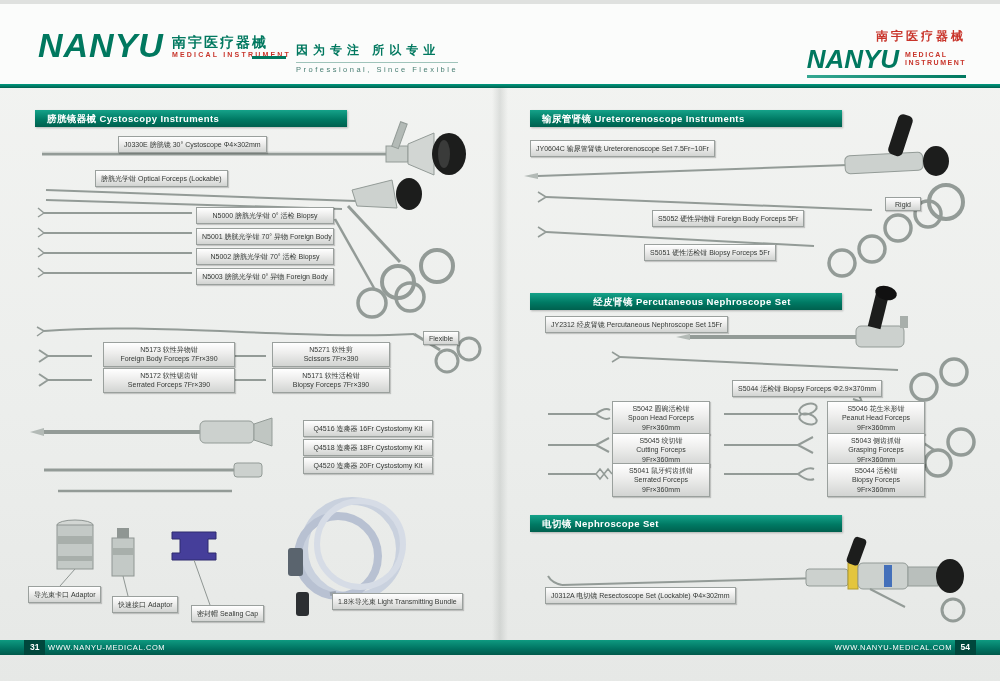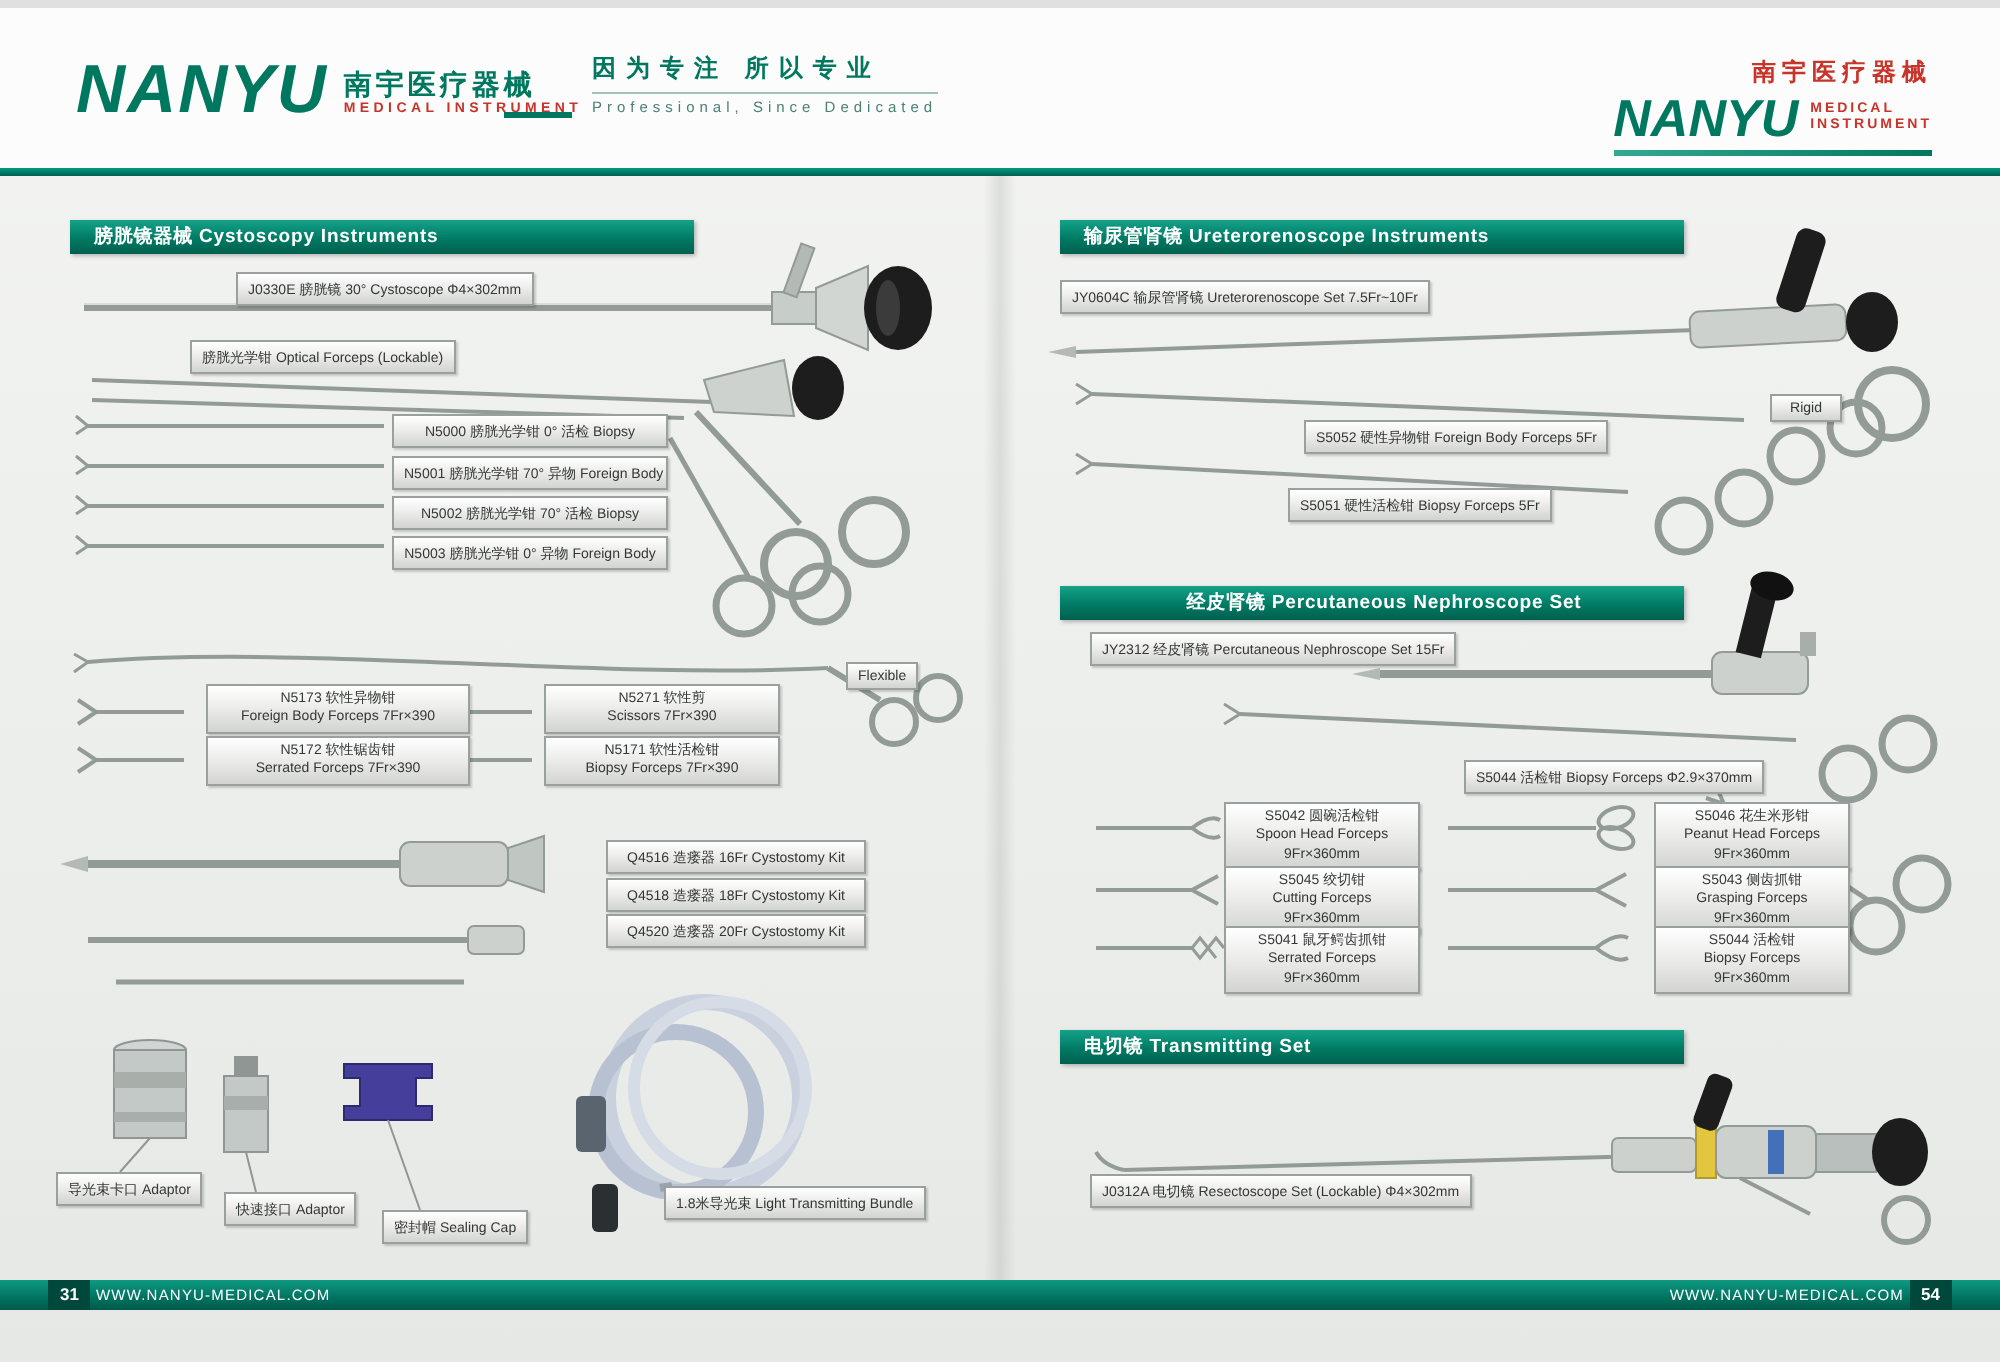--- a/index.html
+++ b/index.html
@@ -9,21 +9,21 @@
             background:linear-gradient(180deg,#f3f4f2 0%,#eceeec 60%,#e6e8e6 100%); overflow:hidden; }
 
   
   .hdr { position:absolute; top:0; left:0; width:100%; height:80px; background:#fbfcfb; }
   .logo-left { position:absolute; left:38px; top:26px; display:flex; align-items:flex-end; gap:8px; }
   .brand-word { font-size:34px; font-weight:800; font-style:italic; color:#00785f; letter-spacing:1px; line-height:.9; }
   .brand-stack { display:flex; flex-direction:column; line-height:1.15; padding-bottom:2px; }
   .brand-cn { color:#00785f; font-weight:bold; font-size:14px; letter-spacing:2px; }
   .brand-sub { color:#c8342a; font-weight:bold; font-size:7px; letter-spacing:2.2px; }
   .dash { position:absolute; left:252px; top:52px; width:34px; height:3px; background:#00785f; }
-  .tagline { position:absolute; left:296px; top:22px; }
+  .tagline { position:absolute; left:296px; top:38px; }
   .tg-cn { color:#00785f; font-weight:bold; font-size:12px; letter-spacing:5px; }
   .tg-en { color:#4a7f74; font-size:7.5px; letter-spacing:2.5px; margin-top:3px;
            border-top:1px solid #9fc3ba; padding-top:2px; }
   .logo-right { position:absolute; right:34px; top:24px; text-align:right; }
   .lr-cn { color:#c8342a; font-weight:bold; font-size:12px; letter-spacing:3px; }
   .lr-row { display:flex; align-items:center; justify-content:flex-end; gap:6px; margin-top:1px; }
   .lr-brand { color:#00785f; font-weight:800; font-style:italic; font-size:26px; line-height:1; }
   .lr-sub { display:flex; flex-direction:column; text-align:left; }
   .lr-sub div { color:#c8342a; font-weight:bold; font-size:7px; letter-spacing:1.5px; line-height:1.2; }
   .lr-bar { margin-top:3px; height:3px; background:linear-gradient(90deg,#35a892,#00785f); }
@@ -61,21 +61,21 @@
     <div class="logo-left">
       <span class="brand-word">NANYU</span>
       <span class="brand-stack">
         <span class="brand-cn">南宇医疗器械</span>
         <span class="brand-sub">MEDICAL  INSTRUMENT</span>
       </span>
     </div>
     <div class="dash"></div>
     <div class="tagline">
       <div class="tg-cn">因为专注 所以专业</div>
-      <div class="tg-en">Professional, Since Dedicated</div>
+      <div class="tg-en">Professional, Since Flexible</div>
     </div>
     <div class="logo-right">
       <div class="lr-cn">南宇医疗器械</div>
       <div class="lr-row">
         <span class="lr-brand">NANYU</span>
         <span class="lr-sub">
           <div>MEDICAL</div>
           <div>INSTRUMENT</div>
         </span>
       </div>
@@ -316,21 +316,21 @@
     <div>S5041 鼠牙鳄齿抓钳</div>
     <div>Serrated Forceps</div>
     <div>9Fr×360mm</div>
   </div>
   <div class="lbl multi" style="left:827px; top:459px; width:98px;">
     <div>S5044 活检钳</div>
     <div>Biopsy Forceps</div>
     <div>9Fr×360mm</div>
   </div>
 
-  <div class="sectionbar" style="left:530px; top:511px;">电切镜  Transmitting Set</div>
+  <div class="sectionbar" style="left:530px; top:511px;">电切镜  Nephroscope Set</div>
   <div class="lbl" style="left:545px; top:583px;">J0312A 电切镜 Resectoscope Set (Lockable)  Φ4×302mm</div>
 
   <footer class="footer">
     <div class="pageno l">31</div>
     <div class="site l">WWW.NANYU-MEDICAL.COM</div>
     <div class="site r">WWW.NANYU-MEDICAL.COM</div>
     <div class="pageno r">54</div>
   </footer>
 
 </div>

